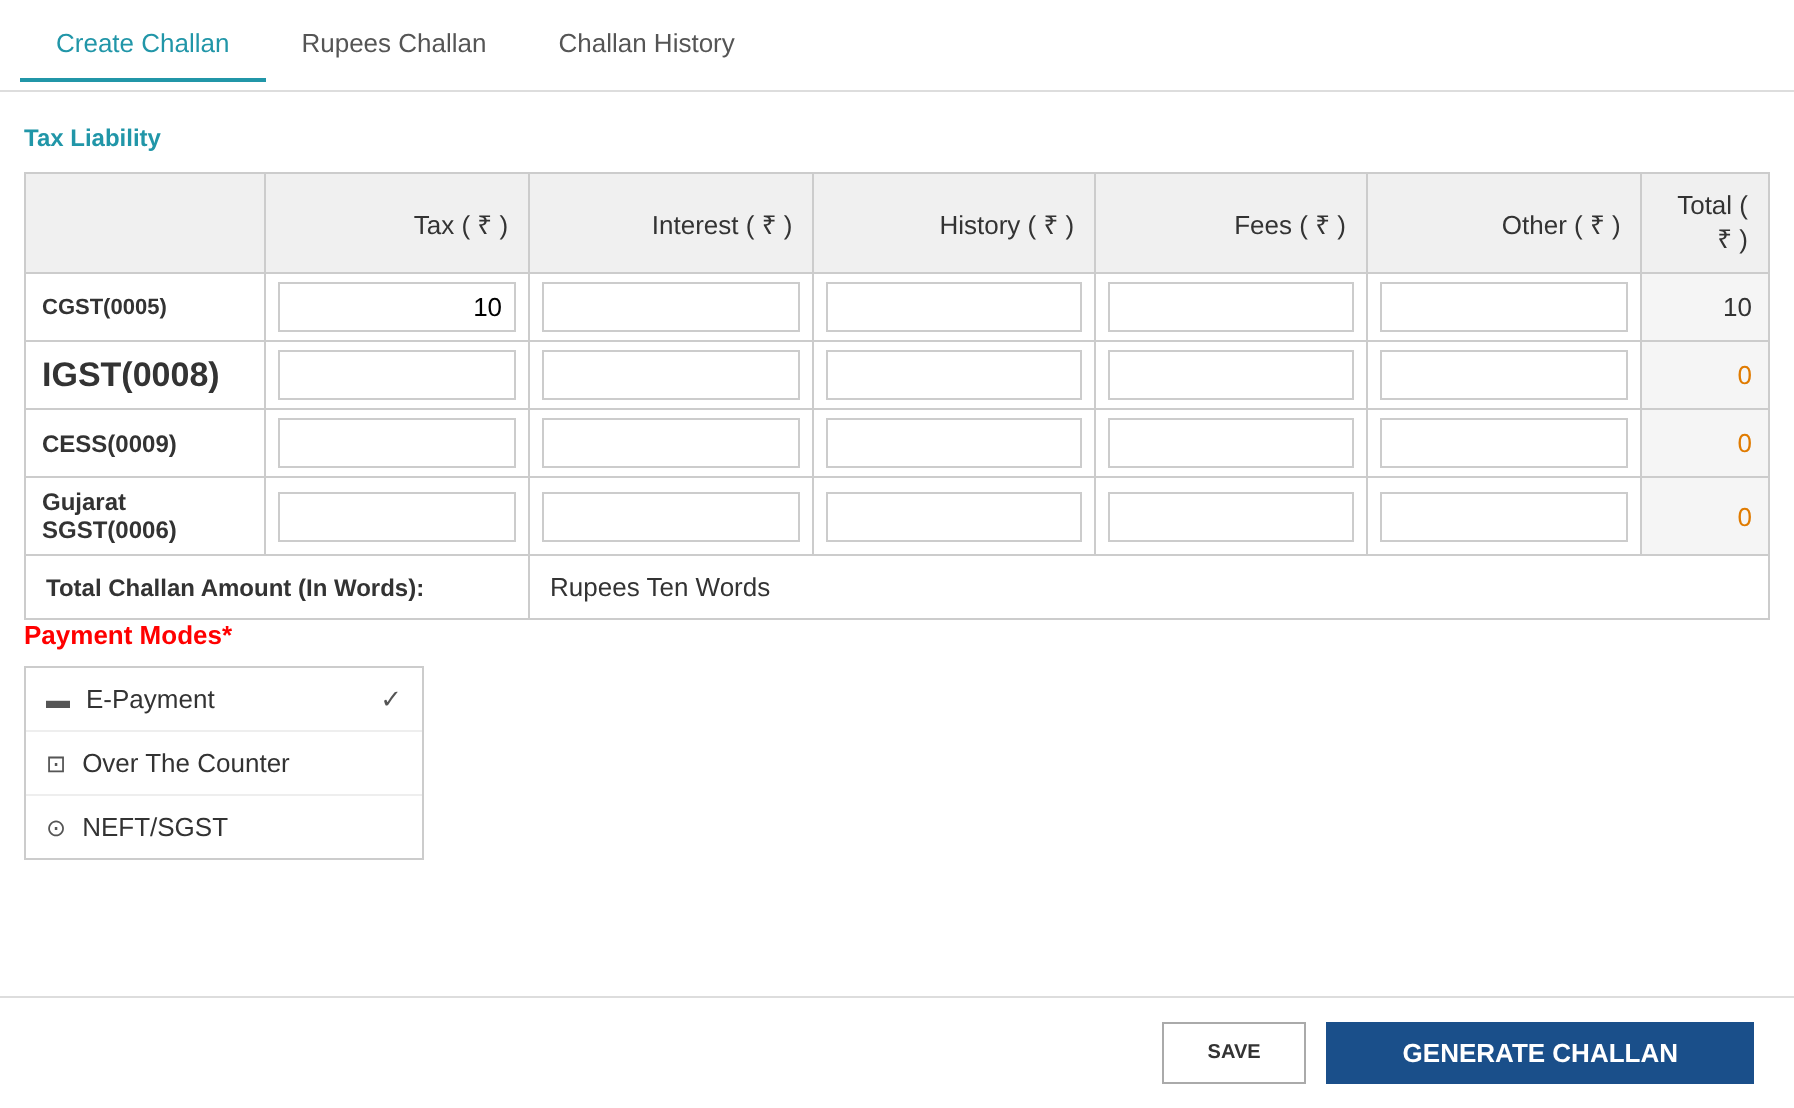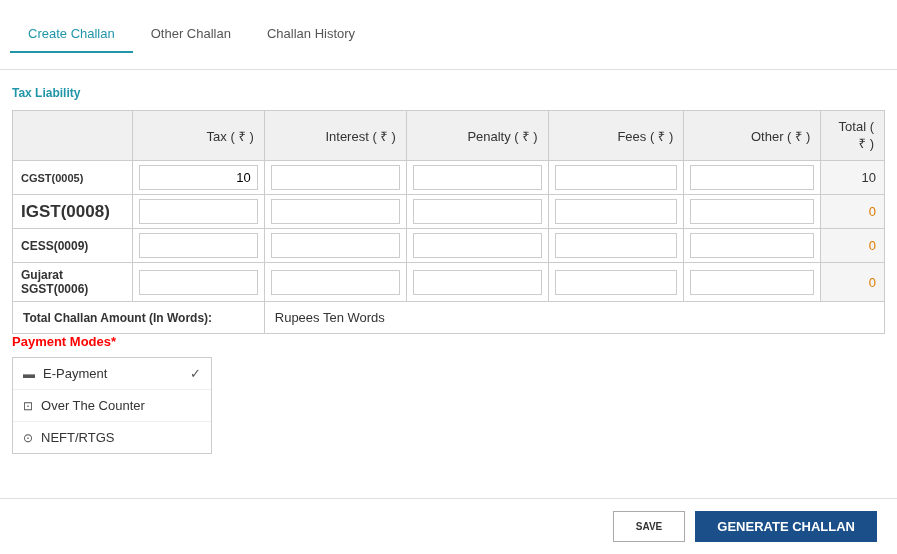--- a/index.html
+++ b/index.html
@@ -1,21 +1,21 @@
 <!DOCTYPE html>
 <html><head>
   <meta charset="utf-8">
   <style>
     * { box-sizing: border-box; margin: 0; padding: 0; font-family: Arial, sans-serif; font-size: 13px; }
     body { background: #fff; color: #333; }
 
     .tabs-bar {
       display: flex;
       border-bottom: 1px solid #ddd;
-      padding: 16px 10px;
+      padding: 4px 10px;
     }
     .tab {
       padding: 10px 18px;
       cursor: pointer;
       color: #555;
       font-size: 13px;
       border-bottom: 2px solid transparent;
       text-decoration: none;
     }
     .tab.active {
@@ -117,49 +117,49 @@
     .btn-save {
       padding: 8px 22px;
       border: 1px solid #aaa;
       background: #fff;
       color: #333;
       cursor: pointer;
       font-size: 10px;
       font-weight: bold;
     }
     .btn-generate {
-      padding: 8px 22px;
+      padding: 8px 38px;
       border: none;
       background: #1a4f8a;
       color: #fff;
       cursor: pointer;
       font-size: 13px;
       font-weight: bold;
     }
   </style>
 </head>
 <body>
 
 <div class="tabs-bar">
   <a class="tab active">Create Challan</a>
-  <a class="tab">Other Challan</a>
+  <a class="tab">Rupees Challan</a>
   <a class="tab">Challan History</a>
 </div>
 
 <div class="content">
 
   <div class="section-title">Tax Liability</div>
 
   <table class="tax-table">
     <thead>
       <tr>
         <th style="width:120px;text-align:left;"></th>
         <th>Tax ( ₹ )</th>
         <th>Interest ( ₹ )</th>
-        <th>Penalty ( ₹ )</th>
+        <th>History ( ₹ )</th>
         <th>Fees ( ₹ )</th>
         <th>Other ( ₹ )</th>
         <th>Total ( ₹ )</th>
       </tr>
     </thead>
     <tbody id="tax-tbody">
     <tr>
           <td style="font-weight: bold; font-size: 11px;">CGST(0005)</td>
           <td style="padding: 4px 6px;"><input type="text" value="10" style=""></td>
           <td style="padding: 4px 6px;"><input type="text" style=""></td>
@@ -214,21 +214,21 @@
           <span class="icon" style="font-size: 12px; color: rgb(85, 85, 85);">▬</span>
           <span>E-Payment</span>
           <span class="check">✓</span>
         </div>
         <div class="payment-option">
           <span class="icon" style="font-size: 12px; color: rgb(85, 85, 85);">⊡</span>
           <span>Over The Counter</span>
         </div>
         <div class="payment-option">
           <span class="icon" style="font-size: 12px; color: rgb(85, 85, 85);">⊙</span>
-          <span>NEFT/RTGS</span>
+          <span>NEFT/SGST</span>
         </div>
       </div>
   </div>
 
 </div>
 
 <div class="footer">
   <button class="btn-save">SAVE</button>
   <button class="btn-generate">GENERATE CHALLAN</button>
 </div>

